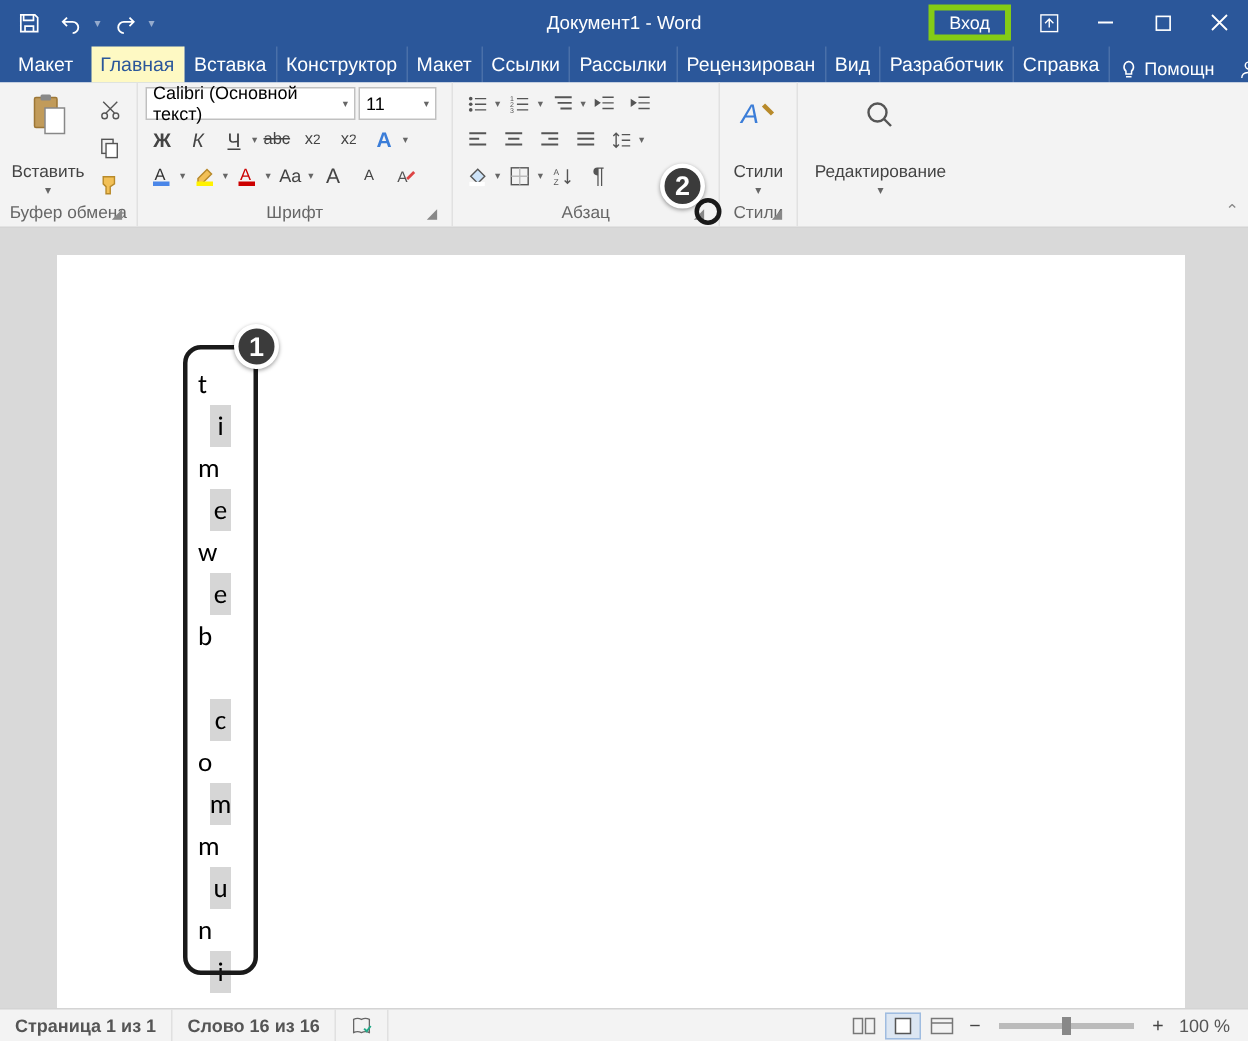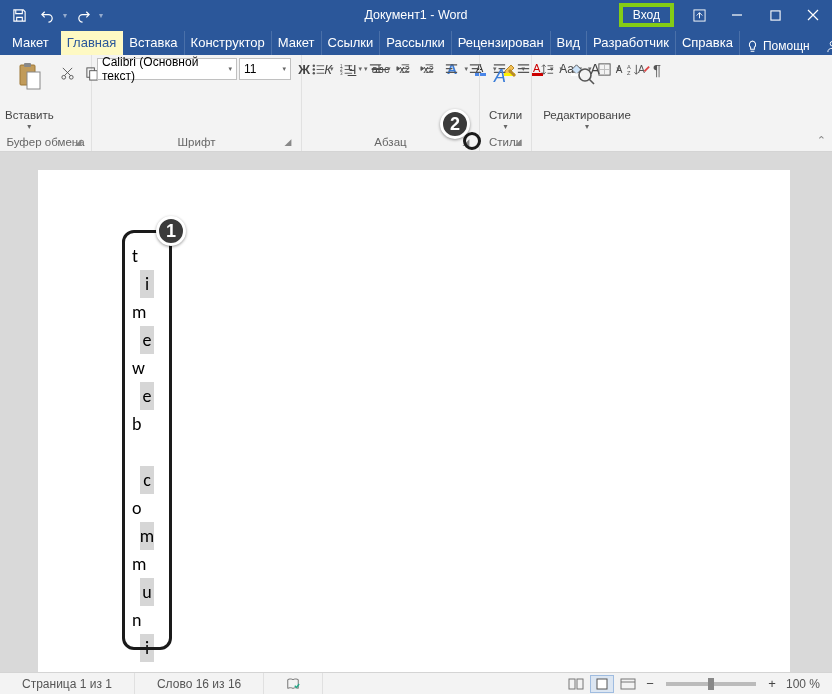--- a/index.html
+++ b/index.html
@@ -28,21 +28,21 @@
 .group { display: flex; flex-direction: column; border-right: 1px solid #e1e1e1; padding: 3px 5px 0; }
 .group-body { flex: 1; display: flex; align-items: flex-start; gap: 3px; }
 .group-label { text-align: center; font-size: 11.5px; color: #666; padding: 2px 0 3px; position: relative; }
 .group-launch { position: absolute; right: 2px; bottom: 3px; width: 12px; height: 12px; font-size: 9px; color: #888; display: flex; align-items: center; justify-content: center; }
 
 .bigbtn { display: flex; flex-direction: column; align-items: center; justify-content: center; width: 54px; padding-top: 4px; }
 .bigbtn .ico { width: 30px; height: 30px; display: flex; align-items: center; justify-content: center; }
 .bigbtn .lbl { font-size: 11.5px; color: #444; margin-top: 17px; text-align: center; line-height: 1.15; }
 .bigbtn .drop { font-size: 8px; color: #666; }
 
-.col { display: flex; flex-direction: row; gap: 3px; }
+.col { display: flex; flex-direction: column; gap: 3px; }
 .row { display: flex; align-items: center; gap: 2px; }
 .smbtn { width: 22px; height: 22px; display: flex; align-items: center; justify-content: center; font-size: 13px; color: #444; }
 .dd { font-size: 7px; color: #666; margin-left: -1px; }
 .combo { height: 22px; border: 1px solid #c0c0c0; background: #fff; display: flex; align-items: center; font-size: 12px; padding: 0 4px; }
 .font-combo { width: 140px; }
 .size-combo { width: 52px; justify-content: space-between; }
 
 .collapse-ctl { position: absolute; right: 6px; bottom: 4px; color: #888; font-size: 11px; }
 
 
@@ -53,21 +53,21 @@
 .vchar.sel { background: #d6d6d6; width: 14px; margin-left: 12px; padding-left: 0; justify-content: center; }
 .vchar.selerr::after { content: ""; position: absolute; bottom: 4px; left: 2px; right: 2px; height: 2px; border-bottom: 2px wavy #d33; }
 .vblank { height: 28px; }
 
 
 .badge { position: absolute; width: 30px; height: 30px; border-radius: 50%; background: #3b3b3b; border: 3px solid #fff; box-shadow: 0 1px 3px rgba(0,0,0,.4); display: flex; align-items: center; justify-content: center; color: #fff; font-size: 18px; font-weight: 700; z-index: 50; }
 .sel-outline { position: absolute; border: 3px solid #1a1a1a; border-radius: 12px; z-index: 30; }
 
 
 .status { position: absolute; left: 0; right: 0; bottom: 0; height: 22px; background: #f3f3f3; border-top: 1px solid #d4d4d4; display: flex; align-items: center; font-size: 12px; color: #555; }
-.status .sitem { padding: 0 22px; border-right: 1px solid #e0e0e0; height: 100%; display: flex; align-items: center; gap: 4px; }
+.status .sitem { padding: 0 10px; border-right: 1px solid #e0e0e0; height: 100%; display: flex; align-items: center; gap: 4px; font-weight: bold; }
 .status-right { margin-left: auto; display: flex; align-items: center; gap: 2px; padding-right: 8px; }
 .view-btn { width: 24px; height: 18px; display: flex; align-items: center; justify-content: center; border: 1px solid transparent; }
 .view-btn.active { background: #dce6f2; border-color: #9fbce0; }
 .slider { width: 90px; height: 4px; background: #bbb; position: relative; margin: 0 6px; }
 .slider .thumb { position: absolute; left: 50%; top: -4px; width: 6px; height: 12px; background: #888; transform: translateX(-50%); }
 
 svg { display: block; }
 </style>
 </head>
 <body>

